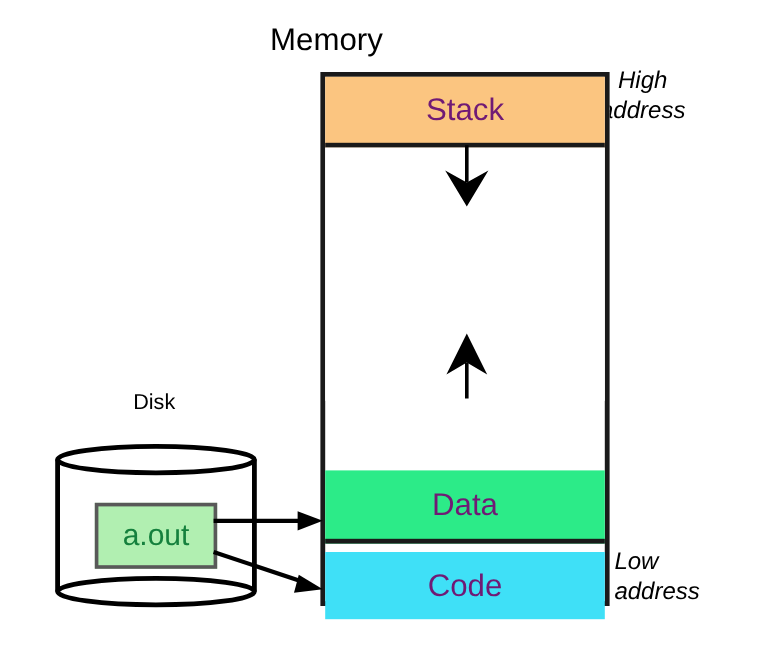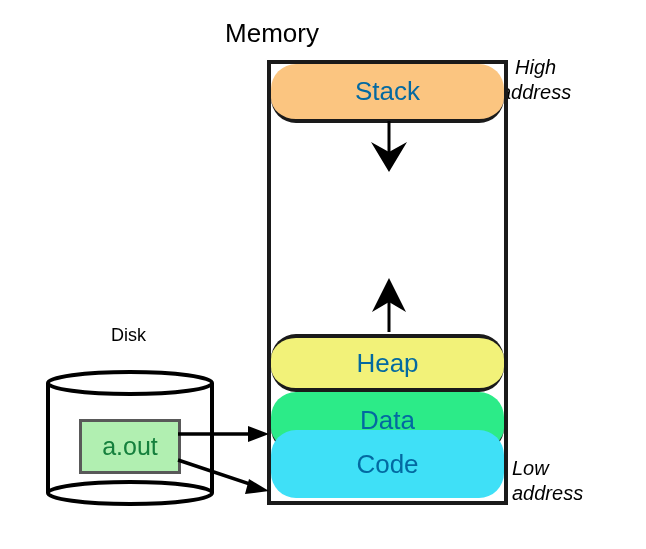--- a/index.html
+++ b/index.html
@@ -56,22 +56,21 @@
   }
   .seg {
     position: absolute;
     left: 0;
     width: 100%;
     box-sizing: border-box;
     display: flex;
     align-items: center;
     justify-content: center;
     font-size: 26px;
-    color: #0369a1;
-    border-radius: 25px;
+    color: #701a75;
   }
   #seg-stack {
     top: 0;
     height: 59px;
     background: #fbc580;
     border-bottom: 4px solid #1a1a1a;
   }
   #seg-gap {
     top: 59px;
     height: 211px;
@@ -84,22 +83,22 @@
     border-top: 4px solid #1a1a1a;
     border-bottom: 4px solid #1a1a1a;
   }
   #seg-data {
     top: 328px;
     height: 61px;
     background: #2ceb88;
     border-bottom: 4px solid #1a1a1a;
   }
   #seg-code {
-    top: 366px;
-    height: 68px;
+    top: 396px;
+    height: 56px;
     background: #3fe0f7;
   }
 
   
   .mem-arrow {
     position: absolute;
     left: 0; top: 0;
     width: 241px;
     height: 445px;
     pointer-events: none;
@@ -154,21 +153,20 @@
 
   <div class="label addr-label" id="low-address">Low
 address</div>
 
   <div id="memory-column">
 
     <div class="seg" id="seg-stack">Stack</div>
 
     <div class="seg" id="seg-gap"></div>
 
-    <div class="seg" id="seg-heap">Heap</div>
 
     <div class="seg" id="seg-data">Data</div>
 
     <div class="seg" id="seg-code">Code</div>
 
     <svg class="mem-arrow" viewBox="0 0 241 445">
 
       <g>
         <line x1="118" y1="57" x2="118" y2="88" stroke="#000000" stroke-width="3"></line>
         <path d="M 100 78 L 118 108 L 136 78 L 118 88 Z" fill="#000000"></path>

